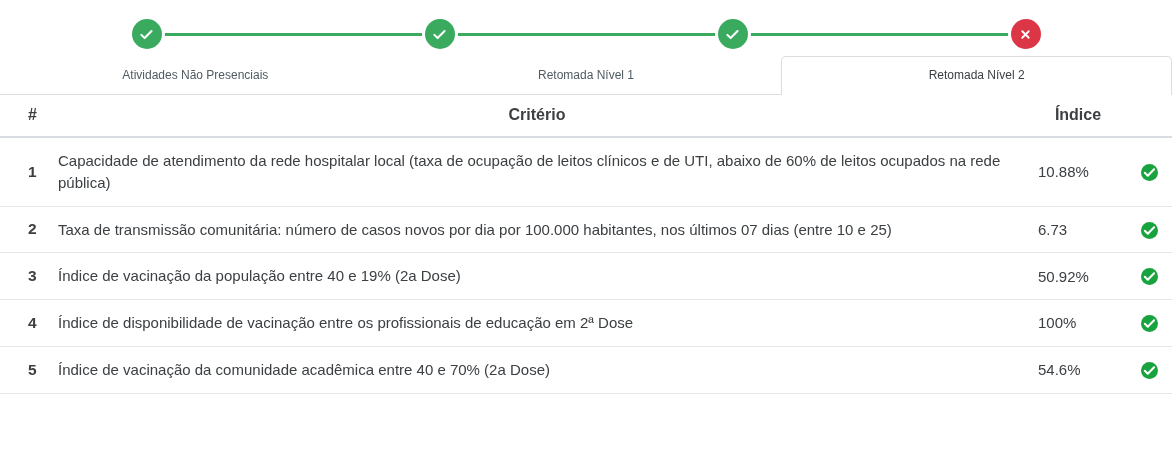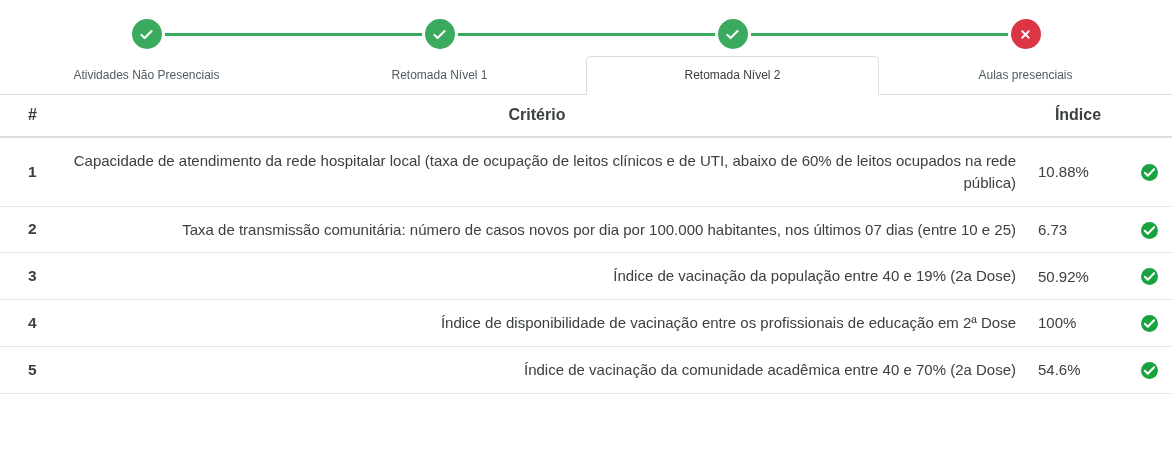--- a/index.html
+++ b/index.html
@@ -146,21 +146,21 @@
     color: #3c4043;
     padding: 12px 8px;
     border-bottom: 1px solid #e4e7ea;
     vertical-align: middle;
   }
   tbody td.col-num {
     font-weight: bold;
     font-size: 15.5px;
   }
   tbody td.col-crit {
-    text-align: right;
+    text-align: left;
     line-height: 1.45;
     padding-left: 14px;
     padding-right: 14px;
   }
   tbody tr:last-child td { border-bottom: 1px solid #e4e7ea; }
 
   .check-badge {
     display: inline-block;
     width: 17px;
     height: 17px;
@@ -212,23 +212,20 @@
   <div class="tabs">
     <div class="tab">
       <span>Atividades Não Presenciais</span>
     </div>
     <div class="tab">
       <span>Retomada Nível 1</span>
     </div>
     <div class="tab active">
       <span>Retomada Nível 2</span>
     </div>
-    <div class="tab">
-      <span>Aulas presenciais</span>
-    </div>
   </div>
 
   <table>
     <thead>
       <tr>
         <th class="col-num">#</th>
         <th class="col-crit">Critério</th>
         <th class="col-idx">Índice</th>
         <th class="col-st"></th>
       </tr>

